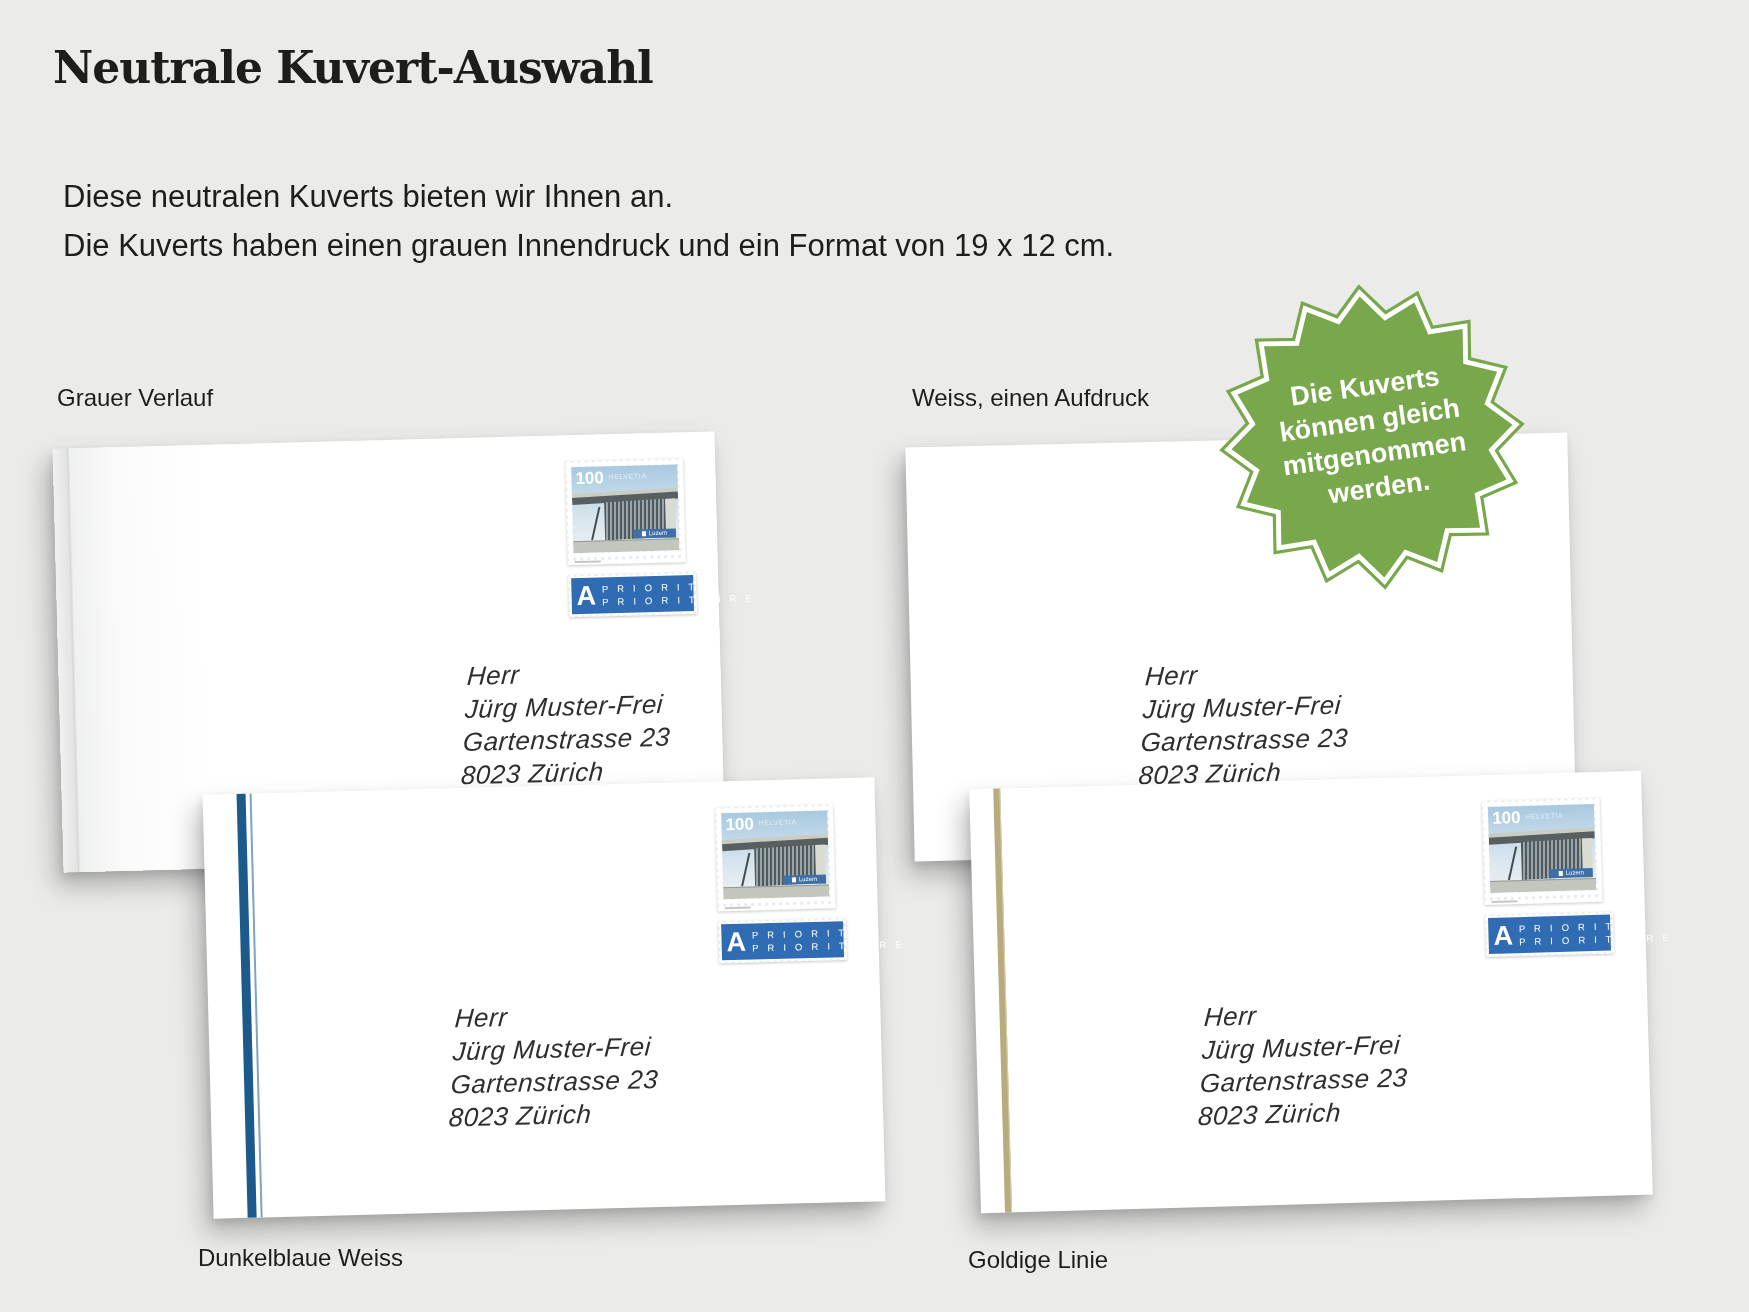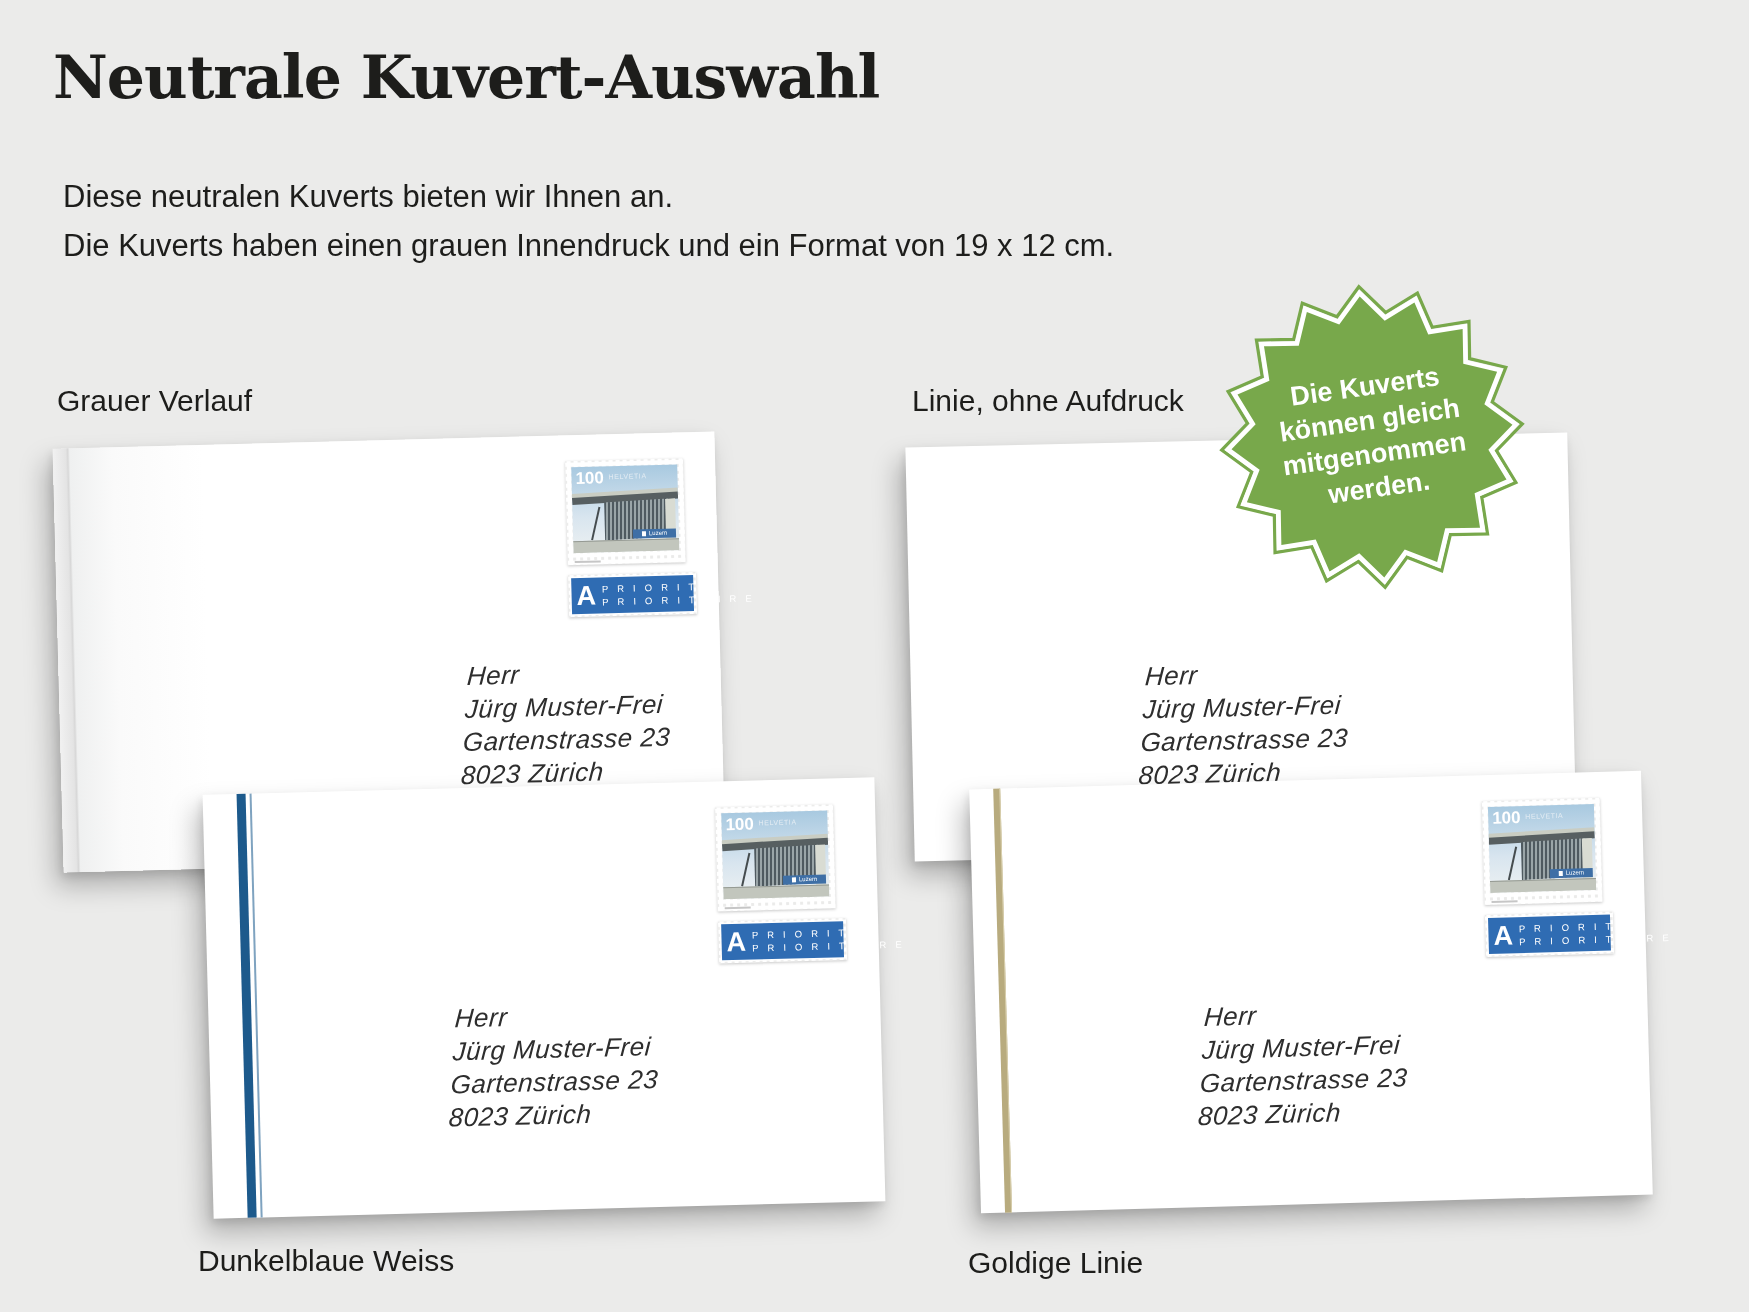--- a/index.html
+++ b/index.html
@@ -2,27 +2,27 @@
 <html style="--page-bg: #ebebea; --text: #1d1d1b; --dark-blue-line: #1d5a8c; --gold-line: #b8ab7e; --priority-blue: #2f6cb3; --stamp-sky: #a8c9e0; --badge-green: #78a84b; --badge-text: #ffffff;"><head>
 <meta charset="utf-8">
 <style>
   html,body{margin:0;padding:0;}
   body{font-family:"Liberation Sans", sans-serif; background:#dcdcdc;}
   #canvas{position:relative; width:1749px; height:1312px; overflow:hidden;
           background:var(--page-bg,#ebebea);}
 
   
   .page-title{position:absolute; left:53px; top:42px;
-    font-family:"DejaVu Serif", serif; font-weight:700; font-size:60px;
+    font-family:"DejaVu Serif", serif; font-weight:700; font-size:44px;
     letter-spacing:-1px; color:var(--text,#1d1d1b);}
   .intro{position:absolute; left:56px; top:172px; font-size:31px;
     line-height:49px; color:var(--text,#1d1d1b);margin-left:7px;}
 
   
-  .env-label{position:absolute; font-size:30px; color:var(--text,#1d1d1b); white-space:nowrap;}
+  .env-label{position:absolute; font-size:24px; color:var(--text,#1d1d1b); white-space:nowrap;}
   .env-label.l1{left:57px;  top:384px;}
   .env-label.l2{left:912px; top:384px;}
   .env-label.l3{left:198px; top:1244px;}
   .env-label.l4{left:968px;top:1246px;}
 
   
   .envelope{position:absolute; background:#ffffff;
     box-shadow:-8px 14px 26px rgba(0,0,0,0.25), -2px 4px 8px rgba(0,0,0,0.10);}
   .envelope.e1{left:58px;  top:440px; width:662px; height:424px; transform:rotate(-1.5deg); z-index:10;
     background:linear-gradient(90deg,#f1f1f1 0px,#e4e4e4 13px,#d8d8d8 15px,#eff0f0 17px,#fafafa 60px,#ffffff 150px);}
@@ -89,21 +89,21 @@
 <div id="canvas">
 
   <div class="page-title">Neutrale Kuvert-Auswahl</div>
 
   <div class="intro">
     <div>Diese neutralen Kuverts bieten wir Ihnen an.</div>
     <div>Die Kuverts haben einen grauen Innendruck und ein Format von 19 x 12 cm.</div>
   </div>
 
   <div class="env-label l1">Grauer Verlauf</div>
-  <div class="env-label l2">Linie, ohne Aufdruck</div>
+  <div class="env-label l2">Weiss, einen Aufdruck</div>
   <div class="env-label l3">Dunkelblaue Weiss</div>
   <div class="env-label l4">Goldige Linie</div>
 
   <div class="envelope e1">
     <div class="stamp-group">
       <div class="stamp">
         <div class="stamp-img">
           <div class="roof-top"></div>
           <div class="roof"></div>
           <div class="facade"></div>

